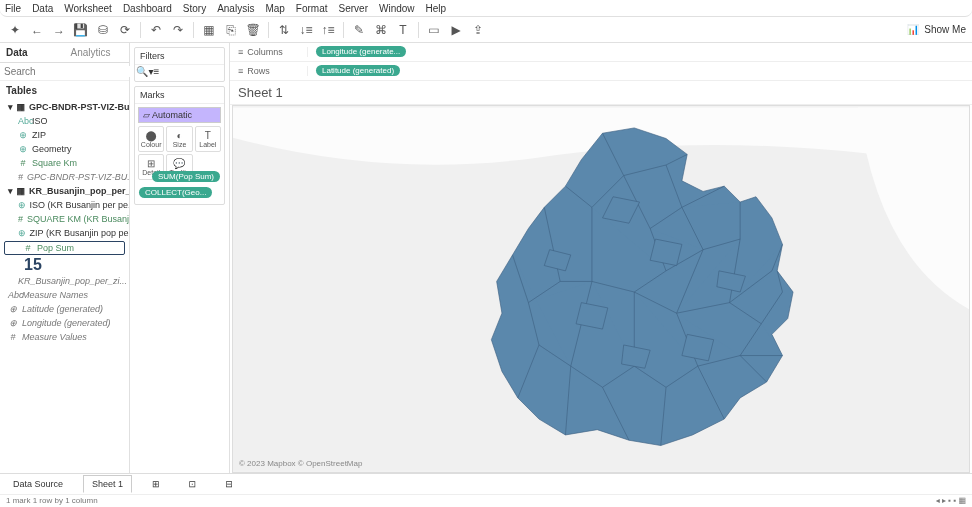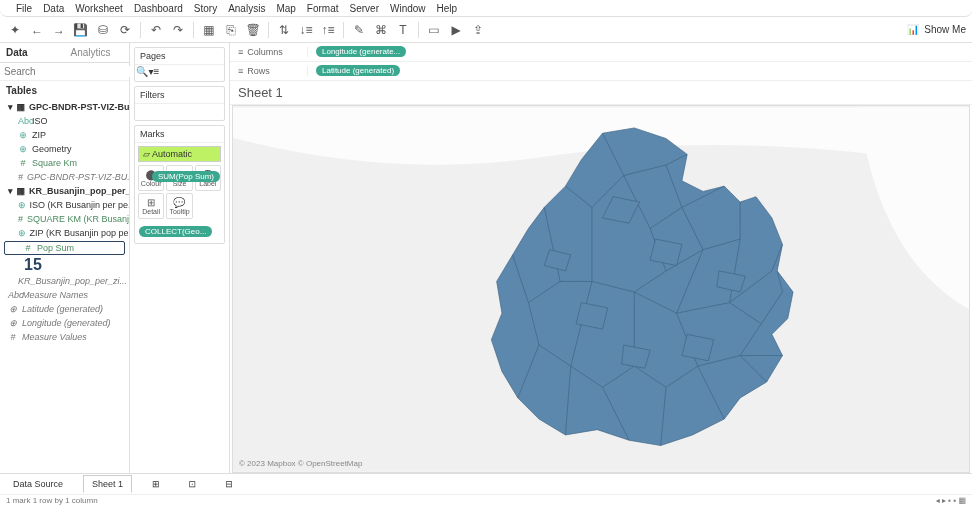--- a/index.html
+++ b/index.html
@@ -1,18 +1,18 @@
 <!DOCTYPE html>
 <html><head>
 <meta charset="utf-8">
 <style>
 * { box-sizing: border-box; margin: 0; padding: 0; font-family: -apple-system, "Segoe UI", Arial, sans-serif; }
 body { width: 972px; height: 507px; background: #fff; font-size: 10px; color: #333; overflow: hidden; position: relative; }
 
-.menubar { display: flex; gap: 11px; padding: 2px 16px; border-bottom: 1px solid #e0e0e0; height: 17px; align-items: center; border-radius: 7px; }
+.menubar { display: flex; gap: 11px; padding: 2px 5px; border-bottom: 1px solid #e0e0e0; height: 17px; align-items: center; border-radius: 7px; }
 .menubar span { font-size: 10px; }
 
 .toolbar { display: flex; align-items: center; padding: 2px 6px; height: 26px; border-bottom: 1px solid #e0e0e0; gap: 4px; }
 .tb-icon { width: 18px; height: 18px; display: flex; align-items: center; justify-content: center; color: #555; font-size: 12px; }
 .tb-sep { width: 1px; height: 16px; background: #ddd; margin: 0 2px; }
 .showme { margin-left: auto; display: flex; align-items: center; gap: 4px; font-size: 10px; }
 
 .main { display: flex; height: 430px; }
 
 .data-panel { width: 130px; border-right: 1px solid #e0e0e0; display: flex; flex-direction: column; }
@@ -30,21 +30,21 @@
 .tree-item.bold { font-weight: bold; }
 .tree-item.italic { font-style: italic; color: #777; }
 .tree-item .icon { width: 10px; text-align: center; font-size: 9px; }
 .pop-sum { border: 1.5px solid #2b4463; border-radius: 2px; margin: 1px 4px; padding: 1px 2px 1px 14px; }
 .step-num { font-size: 16px; font-weight: bold; color: #2b4463; padding-left: 24px; }
 
 .mid-panel { width: 100px; border-right: 1px solid #e0e0e0; position: relative; }
 .card { border: 1px solid #ddd; border-radius: 2px; margin: 4px; }
 .card-hdr { padding: 3px 5px; font-size: 9px; border-bottom: 1px solid #eee; }
 .card-body { min-height: 16px; padding: 2px; }
-.marks-type { border: 1px solid #ccc; margin: 3px; padding: 2px 4px; font-size: 9px; background: #bef264; }
+.marks-type { border: 1px solid #ccc; margin: 3px; padding: 2px 4px; font-size: 9px; background: #c4b5fd; }
 .marks-grid { display: grid; grid-template-columns: repeat(3, 1fr); gap: 2px; margin: 3px; }
 .mark-cell { border: 1px solid #ddd; padding: 3px 1px; text-align: center; font-size: 7px; color: #555; border-radius: 2px; }
 .mark-cell .mi { font-size: 10px; display: block; }
 .pill { background: #3aa88f; color: #fff; border-radius: 9px; padding: 1px 6px; font-size: 8px; display: inline-block; margin: 2px; white-space: nowrap; overflow: hidden; }
 .drag-pill { position: absolute; left: 20px; top: 126px; z-index: 10; }
 
 .canvas-area { flex: 1; display: flex; flex-direction: column; }
 .shelf-row { display: flex; align-items: center; height: 19px; border-bottom: 1px solid #eee; }
 .shelf-label { width: 78px; padding-left: 8px; font-size: 9px; color: #666; border-right: 1px solid #eee; display: flex; align-items: center; gap: 4px; }
 .shelf-content { padding-left: 6px; }
@@ -189,24 +189,20 @@
           <span>Longitude (generated)</span>
         </div>
       <div class="tree-item italic">
           <span class="icon">#</span>
           <span>Measure Values</span>
         </div>
     </div>
   </div>
 
   <div class="mid-panel">
-    <div class="card">
-      <div class="card-hdr">Pages</div>
-      <div class="card-body"></div>
-    </div>
     <div class="card">
       <div class="card-hdr">Filters</div>
       <div class="card-body"></div>
     </div>
     <div class="card">
       <div class="card-hdr">Marks</div>
       <div class="marks-type">▱ <span>Automatic</span></div>
       <div class="marks-grid">
         <div class="mark-cell"><span class="mi">⬤</span><span>Colour</span></div>
         <div class="mark-cell"><span class="mi">◐</span><span>Size</span></div>

